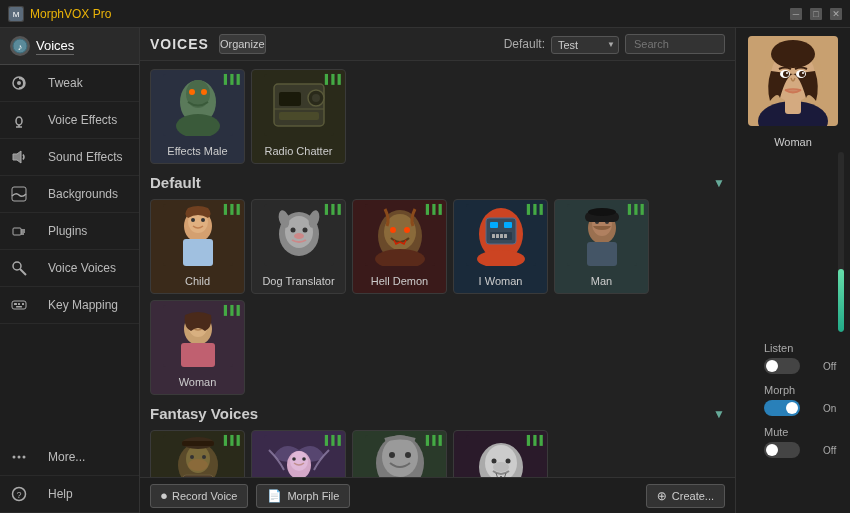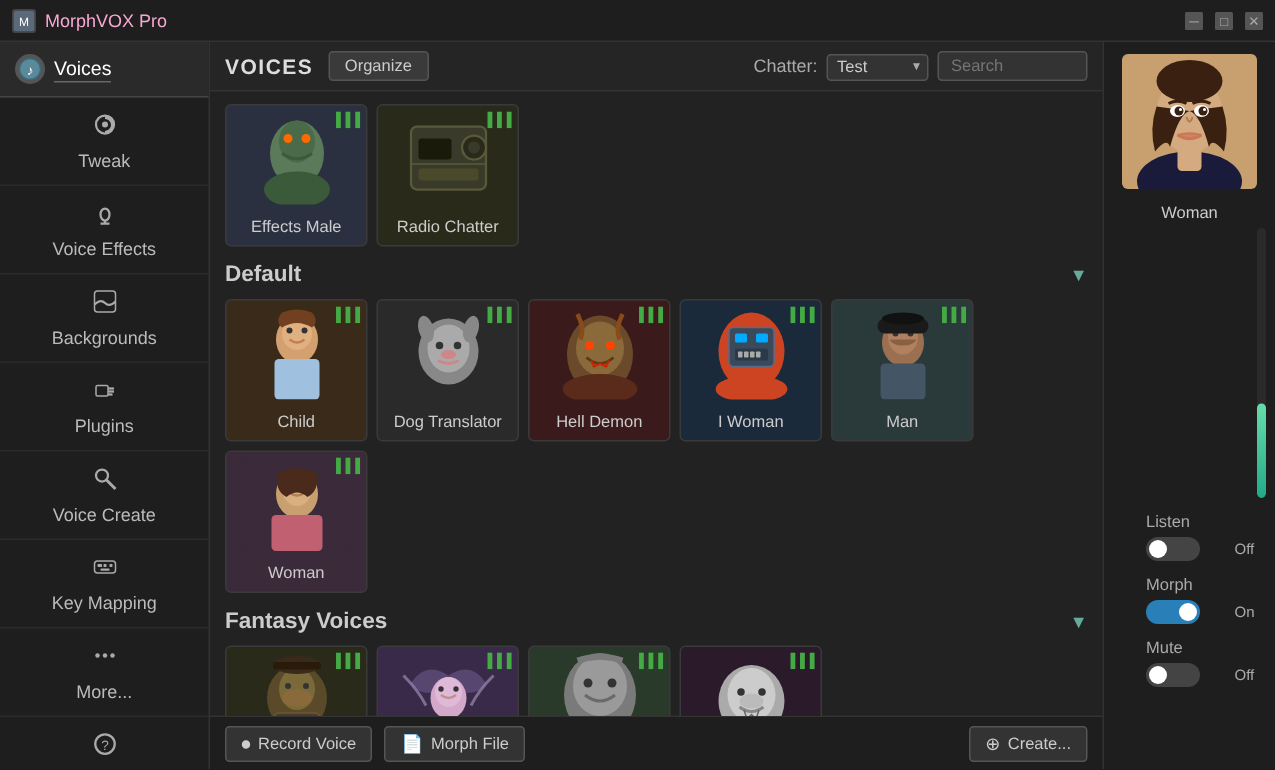--- a/index.html
+++ b/index.html
@@ -25,21 +25,21 @@
     }
     .titlebar-icon {
       width: 16px; height: 16px;
       background: #444;
       border-radius: 2px;
       margin-right: 6px;
       display: flex; align-items: center; justify-content: center;
       font-size: 10px; color: #aaa;
     }
     .titlebar-title {
-      font-size: 12px; color: #f9a8d4; flex: 1;
+      font-size: 12px; color: #eab308; flex: 1;
     }
     .titlebar-controls {
       display: flex; gap: 8px;
     }
     .titlebar-btn {
       width: 12px; height: 12px;
       background: #555; border-radius: 1px;
       cursor: pointer; display: flex; align-items: center; justify-content: center;
       font-size: 9px; color: #aaa;
     }
@@ -76,27 +76,26 @@
     .sidebar-voices-label {
       font-size: 13px;
       color: #fff;
       font-weight: 500;
       border-bottom: 1px solid #666;
       padding-bottom: 1px;
     }
     .sidebar-item {
       display: flex;
       align-items: center;
-      gap: 8px;
+      gap: 20px;
       padding: 9px 10px;
       cursor: pointer;
       font-size: 12px;
       color: #bbb;
       border-bottom: 1px solid #2a2a2a;
-      flex-direction: column;
     }
     .sidebar-item-icon {
       width: 18px; height: 18px;
       display: flex; align-items: center; justify-content: center;
       font-size: 13px;
     }
     .sidebar-spacer { flex: 1; }
     
     .content {
       flex: 1;
@@ -118,21 +117,21 @@
     .topbar-title {
       font-size: 14px;
       font-weight: bold;
       color: #ddd;
       letter-spacing: 1px;
     }
     .organize-btn {
       background: #3a3a3a;
       border: 1px solid #555;
       color: #ccc;
-      padding: 3px 10px;
+      padding: 3px 0;
       border-radius: 3px;
       font-size: 11px;
       cursor: pointer;
     }
     .profile-area {
       display: flex;
       align-items: center;
       gap: 6px;
       margin-left: auto;
     }
@@ -386,20 +385,29 @@
             <ellipse cx="8" cy="9" rx="3" ry="4" stroke="#aaa" stroke-width="1.5" fill="none"></ellipse>
             <line x1="8" y1="13" x2="8" y2="15" stroke="#aaa" stroke-width="1.5"></line>
             <line x1="5" y1="15" x2="11" y2="15" stroke="#aaa" stroke-width="1.5"></line>
           </svg>
       </span>
       <span>Voice Effects</span>
     </div>
     <div class="sidebar-item">
       <span class="sidebar-item-icon">
         <svg width="16" height="16" viewBox="0 0 16 16">
+            <polygon points="2,5 6,5 10,2 10,14 6,11 2,11" stroke="#aaa" stroke-width="1" fill="#888"></polygon>
+            <path d="M12 5.5 Q14 8 12 10.5" stroke="#aaa" stroke-width="1.5" fill="none"></path>
+          </svg>
+      </span>
+      <span>Sound Effects</span>
+    </div>
+    <div class="sidebar-item">
+      <span class="sidebar-item-icon">
+        <svg width="16" height="16" viewBox="0 0 16 16">
             <rect x="1" y="1" width="14" height="14" rx="2" stroke="#aaa" stroke-width="1" fill="none"></rect>
             <path d="M1 10 Q5 6 8 9 Q11 12 15 8" stroke="#aaa" stroke-width="1.5" fill="none"></path>
           </svg>
       </span>
       <span>Backgrounds</span>
     </div>
     <div class="sidebar-item">
       <span class="sidebar-item-icon">
         <svg width="16" height="16" viewBox="0 0 16 16">
             <rect x="2" y="5" width="8" height="7" rx="1" stroke="#aaa" stroke-width="1" fill="none"></rect>
@@ -410,21 +418,21 @@
       </span>
       <span>Plugins</span>
     </div>
     <div class="sidebar-item">
       <span class="sidebar-item-icon">
         <svg width="16" height="16" viewBox="0 0 16 16">
             <circle cx="6" cy="6" r="4" stroke="#aaa" stroke-width="1.5" fill="none"></circle>
             <line x1="9" y1="9" x2="15" y2="15" stroke="#aaa" stroke-width="2"></line>
           </svg>
       </span>
-      <span>Voice Create</span>
+      <span>Voice Voices</span>
     </div>
     <div class="sidebar-item">
       <span class="sidebar-item-icon">
         <svg width="16" height="16" viewBox="0 0 16 16">
             <rect x="1" y="4" width="14" height="8" rx="2" stroke="#aaa" stroke-width="1" fill="none"></rect>
             <rect x="3" y="6" width="3" height="2" rx="0.5" fill="#aaa"></rect>
             <rect x="7" y="6" width="2" height="2" rx="0.5" fill="#aaa"></rect>
             <rect x="11" y="6" width="2" height="2" rx="0.5" fill="#aaa"></rect>
             <rect x="5" y="9" width="6" height="1.5" rx="0.5" fill="#aaa"></rect>
           </svg>
@@ -454,21 +462,21 @@
       <span>Help</span>
     </div>
   </div>
 
   <div class="content">
 
     <div class="topbar">
       <span class="topbar-title">VOICES</span>
       <button class="organize-btn">Organize</button>
       <div class="profile-area">
-        <span class="profile-label">Chatter:</span>
+        <span class="profile-label">Default:</span>
         <div class="profile-select-wrap">
           <select class="profile-select">
             <option>Test</option>
             <option>Default</option>
             <option>Gaming</option>
             <option>Podcast</option>
           </select>
         </div>
         <input class="search-input" type="text" placeholder="Search" style="">
       </div>

